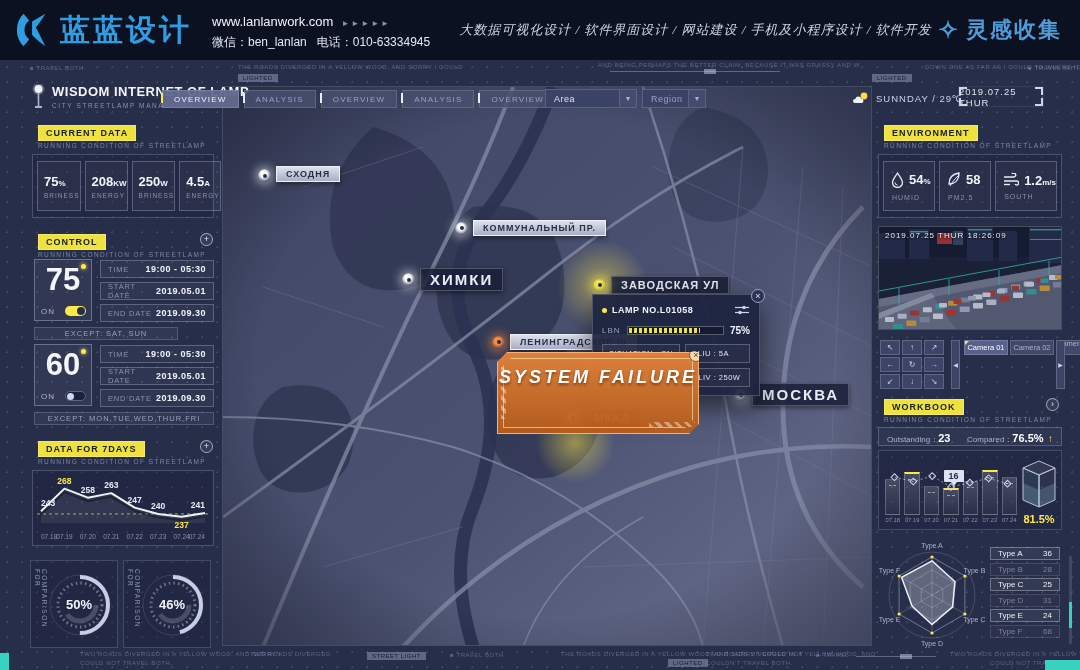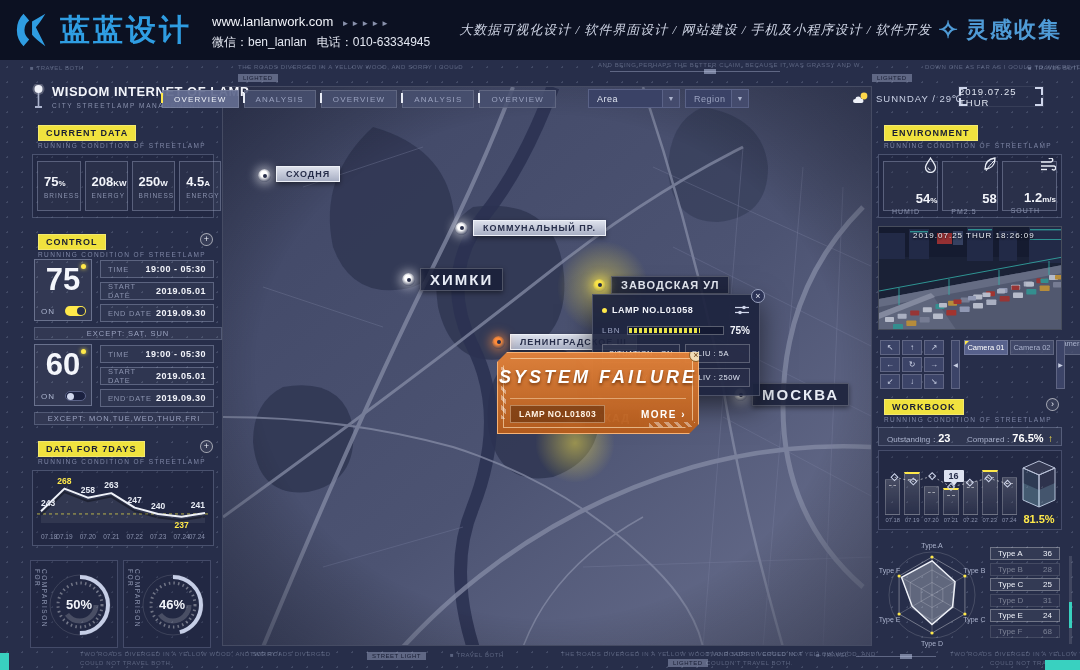--- a/index.html
+++ b/index.html
@@ -47,21 +47,21 @@
   .page-title{color:#f2f4fa;font-size:13px;font-weight:bold;letter-spacing:.5px;}
   .page-sub{color:#8a92ae;font-size:6.5px;letter-spacing:1.6px;margin-top:3px;}
   .tabs{position:absolute;left:162px;top:90px;display:flex;gap:5px;z-index:5;}
   .tab{height:18px;background:rgba(72,80,112,.85);border:1px solid rgba(255,255,255,.14);
     color:#9aa2bf;font-size:8px;letter-spacing:1.2px;display:flex;align-items:center;
     justify-content:center;position:relative;padding:0 11px;cursor:pointer;}
   .tab::before{content:"";position:absolute;left:-2px;top:2px;width:2px;height:10px;background:#e8ecf5;}
   .tab.active{background:rgba(98,107,143,.95);color:#eef1f8;}
   .tab.active::before{background:#ffe94a;}
   .dd{position:absolute;height:19px;background:#3a4266;border:1px solid #5a6287;z-index:5;
-    display:flex;align-items:center;color:#dfe4f0;font-size:9px;cursor:pointer;margin-left:43px;}
+    display:flex;align-items:center;color:#dfe4f0;font-size:9px;cursor:pointer;}
   .dd .lbl{flex:1;padding-left:8px;letter-spacing:.5px;}
   .dd .caret{width:17px;height:100%;border-left:1px solid #5a6287;display:flex;align-items:center;
     justify-content:center;color:#aab2cc;font-size:7px;background:rgba(255,255,255,.05);}
   .weather{position:absolute;left:852px;top:88px;height:20px;display:flex;align-items:center;gap:6px;
     color:#c9d0e4;font-size:9.5px;letter-spacing:1px;z-index:5;}
   .datebox{position:absolute;left:958px;top:86px;width:86px;height:21px;z-index:5;
     display:flex;align-items:center;justify-content:center;color:#dfe4f0;font-size:9.5px;
     letter-spacing:1px;border:1px solid rgba(255,255,255,.08);}
   
   .stat-cell{border:1px solid rgba(160,170,200,.4);background:rgba(255,255,255,.04);
@@ -139,29 +139,29 @@
     align-items:center;justify-content:space-between;border-top:1px solid rgba(255,226,185,.5);padding-top:6px;}
   .fail-chip{background:rgba(80,36,8,.5);border:1px solid rgba(255,220,180,.45);color:#fff3e4;
     font-size:8.5px;font-weight:bold;letter-spacing:.5px;padding:3px 8px;}
   .fail-more{color:#ffffff;font-size:10px;font-weight:bold;letter-spacing:1.5px;cursor:pointer;}
   .fail-close{position:absolute;right:-5px;top:-5px;width:14px;height:14px;border-radius:50%;
     background:#f2dcb6;border:1px solid #8a5a20;color:#6a3c10;font-size:9px;line-height:12px;
     text-align:center;cursor:pointer;z-index:10;}
   
   .env-cell{border:1px solid rgba(160,170,200,.4);background:rgba(255,255,255,.04);
     display:flex;flex-direction:column;justify-content:center;padding-left:7px;gap:2px;}
-  .env-top{display:flex;align-items:flex-end;gap:14px;flex-direction:column;}
+  .env-top{display:flex;align-items:flex-start;gap:5px;}
   .env-val{color:#f2f4fa;font-size:13px;font-weight:bold;}
   .env-val .unit{font-size:8px;}
   .env-lab{color:#8a92ae;font-size:7px;letter-spacing:1px;padding-left:1px;}
   
   .cam-video{position:absolute;left:878px;top:226px;width:184px;height:104px;z-index:4;
     border:1px solid rgba(255,255,255,.2);overflow:hidden;background:#1a2134;}
   .cam-stamp{position:absolute;left:6px;top:4px;color:#e8ecf5;font-size:8px;letter-spacing:1px;
-    text-shadow:0 1px 2px #000;z-index:5;margin-left:28px;}
+    text-shadow:0 1px 2px #000;z-index:5;}
   .dpad{position:absolute;left:880px;top:340px;display:grid;grid-template-columns:repeat(3,20px);
     grid-auto-rows:15px;gap:2px;z-index:4;}
   .dpad-btn{background:#3c4468;border:1px solid rgba(255,255,255,.18);color:#c9d0e4;font-size:8px;
     display:flex;align-items:center;justify-content:center;cursor:pointer;}
   .cam-nav{position:absolute;width:9px;height:49px;background:#3c4468;border:1px solid rgba(255,255,255,.18);
     color:#c9d0e4;font-size:6px;display:flex;align-items:center;justify-content:center;cursor:pointer;z-index:4;}
   .cam-grid{position:absolute;left:964px;top:340px;display:grid;grid-template-columns:44px 44px;
     grid-auto-rows:15px;gap:2px;z-index:4;grid-auto-flow:column;}
   .cam-btn{background:rgba(72,80,112,.8);border:1px solid rgba(255,255,255,.16);color:#aab2cc;
     font-size:7.5px;display:flex;align-items:center;justify-content:center;cursor:pointer;position:relative;}
@@ -362,21 +362,21 @@
         <span class="v">19:00 - 05:30</span>
       </div>
       <div class="ctl-row" style="left: 100px; top: 282px; width: 114px;">
         <span class="k">START DATE</span>
         <span class="v">2019.05.01</span>
       </div>
       <div class="ctl-row" style="left: 100px; top: 304px; width: 114px;">
         <span class="k">END DATE</span>
         <span class="v">2019.09.30</span>
       </div>
-      <div class="except" style="left: 34px; top: 327px; width: 188px;">EXCEPT: SAT, SUN</div>
+      <div class="except" style="left: 34px; top: 327px; width: 144px;">EXCEPT: SAT, SUN</div>
       <div class="num-box" style="left: 34px; top: 344px; width: 58px; height: 62px;">
         <span class="bulb-dot"></span>
         <div class="num-big">60</div>
         <div class="num-on">ON</div>
         <div class="toggle off"></div>
       </div>
       <div class="ctl-row" style="left: 100px; top: 345px; width: 114px;">
         <span class="k">TIME</span>
         <span class="v">19:00 - 05:30</span>
       </div>
@@ -498,24 +498,20 @@
         <div class="lp-cell">DYA : 15V</div>
         <div class="lp-cell">GLIV : 250W</div>
       </div>
   </div>
 
   <div class="fail-pop">
     <div class="fail-inner"></div>
     <div class="fail-stripes"></div>
     <div class="fail-stripes right"></div>
     <div class="fail-title">SYSTEM FAILURE</div>
-    <div class="fail-bottom">
-      <span class="fail-chip">LAMP NO.L01803</span>
-      <span class="fail-more">MORE ›</span>
-    </div>
     <div class="fail-close">×</div>
   </div>
 
   <span class="badge" style="left:884px;top:125px;">ENVIRONMENT</span>
   <div class="psub" style="left:884px;top:142px;">RUNNING CONDITION OF STREETLAMP</div>
   <div class="bbox corners" style="left:878px;top:154px;width:184px;height:64px;display:flex;gap:4px;padding:6px 4px;" id="env-stats">
       <div class="env-cell" style="flex: 1 1 0%;">
         <div class="env-top">
           <span><svg width="13" height="16" viewBox="0 0 13 16">
               <path d="M6.5 1 C4 5 1.5 8 1.5 10.5 A5 5 0 0 0 11.5 10.5 C11.5 8 9 5 6.5 1Z" fill="none" stroke="#e8ecf5" stroke-width="1.3"></path>

